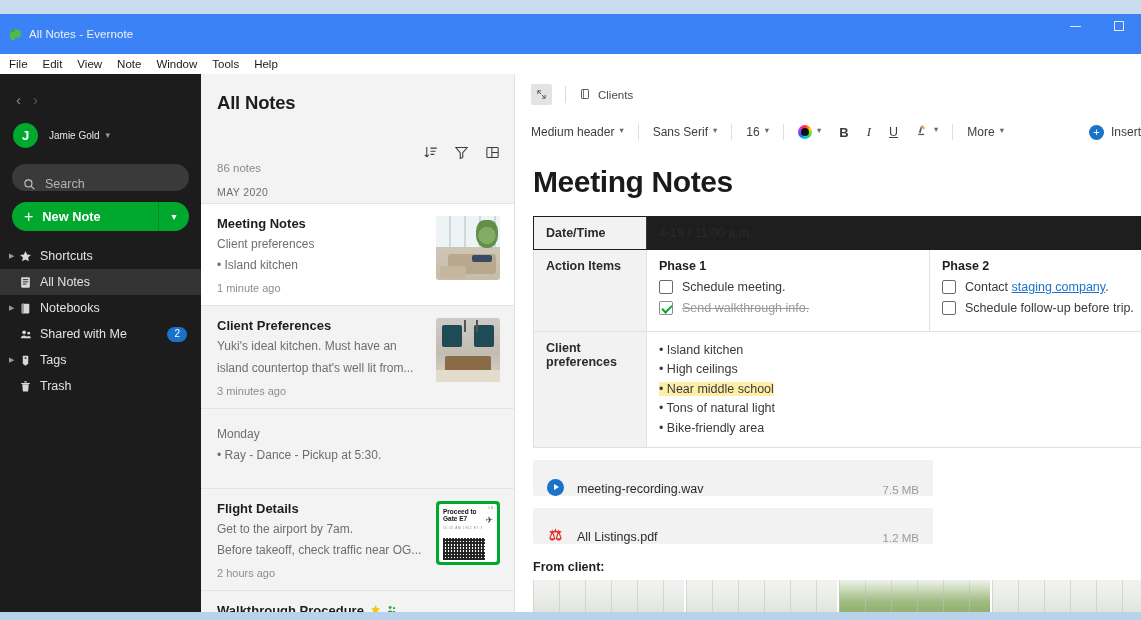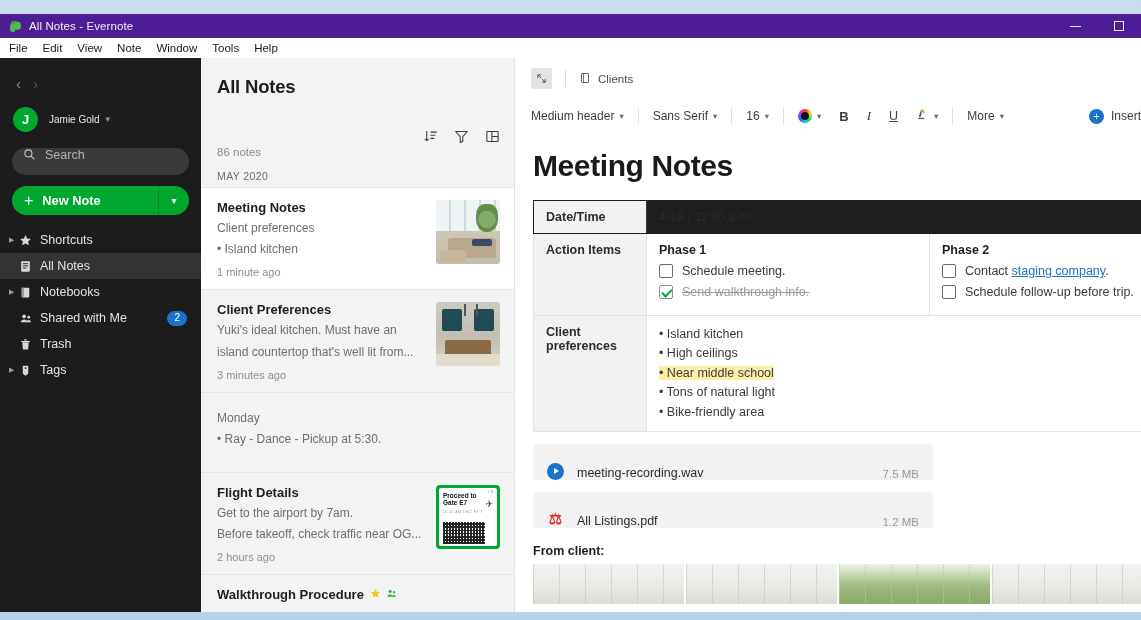--- a/index.html
+++ b/index.html
@@ -6,21 +6,21 @@
   html, body {
     width: 1141px; height: 620px;
     overflow: hidden;
     font-family: "Liberation Sans", sans-serif;
     background: #cfe0f2;
   }
   .desktop { position: relative; width: 1141px; height: 620px; background: linear-gradient(180deg,#c9dcf0 0%,#b9d2ec 100%); }
   .window { position: absolute; left: 0; top: 14px; width: 1141px; height: 598px; background: #fff; overflow: hidden; }
 
   
-  .titlebar { height: 24px; background: #4c1d95; display: flex; align-items: center; padding-left: 9px; position: relative; }
+  .titlebar { height: 40px; background: #3b82f6; display: flex; align-items: center; padding-left: 9px; position: relative; }
   .app-logo { width: 13px; height: 13px; margin-right: 7px; position: relative; flex: none; }
   .app-logo svg { display:block; }
   .titlebar-text { color: #f0f0f0; font-size: 11.5px; letter-spacing: .1px; }
   .winbtns { position: absolute; right: 0; top: 0; height: 24px; display: flex; }
   .winbtn { width: 44px; height: 24px; display: flex; align-items: center; justify-content: center; color: #e8e8e8; font-size: 11px; }
   .winbtn .dash { width: 11px; height: 1px; background: #e8e8e8; display: block; }
   .winbtn .sq { width: 10px; height: 10px; border: 1px solid #e8e8e8; display: block; }
 
   
   .menubar { height: 20px; background: #fff; display: flex; align-items: center; padding-left: 9px; border-bottom: 1px solid #fff; }
@@ -31,21 +31,21 @@
 
   
   .sidebar { width: 201px; background: #1c1c1c; flex: none; position: relative; padding-top: 10px; }
   .navarrows { display: flex; gap: 12px; padding: 4px 0 0 16px; height: 26px; align-items: center; }
   .navarrow { color: #8e8e8e; font-size: 15px; line-height: 1; }
   .navarrow.dim { color: #5a5a5a; }
   .account { display: flex; align-items: center; padding: 8px 0 0 13px; height: 42px; }
   .avatar { width: 25px; height: 25px; border-radius: 50%; background: #00a82d; color: #fff; font-size: 13px; font-weight: bold; display: flex; align-items: center; justify-content: center; flex: none; }
   .account-name { color: #e6e6e6; font-size: 10px; margin-left: 11px; }
   .account-caret { color: #9a9a9a; font-size: 9px; margin-left: 6px; }
-  .search { margin: 12px 12px 0 12px; height: 27px; background: #3a3a3a; border-radius: 14px; display: flex; align-items: flex-start; padding: 0 11px; }
+  .search { margin: 12px 12px 0 12px; height: 27px; background: #3a3a3a; border-radius: 14px; display: flex; align-items: flex-end; padding: 0 11px; }
   .search-ph { color: #b4b4b4; font-size: 12.5px; margin-left: 9px; }
   .newnote { margin: 11px 12px 0 12px; height: 29px; background: #00a82d; border-radius: 15px; display: flex; align-items: center; overflow: hidden; position: relative; }
   .newnote-main { flex: 1; display: flex; align-items: center; padding-left: 12px; height: 100%; }
   .newnote-plus { color: #fff; font-size: 16px; font-weight: 300; line-height: 1; }
   .newnote-label { color: #fff; font-size: 12.8px; font-weight: bold; margin-left: 9px; }
   .newnote-drop { width: 31px; height: 100%; display: flex; align-items: center; justify-content: center; border-left: 1px solid rgba(0,0,0,.16); }
   .newnote-drop span { color: #fff; font-size: 10px; }
   .navlist { margin-top: 12px; }
   .navrow { height: 26px; display: flex; align-items: center; padding-left: 9px; position: relative; }
   .navrow.active { background: #333333; }
@@ -103,21 +103,21 @@
   
   .editor { flex: 1; background: #fff; min-width: 0; position: relative; }
   .ed-top { height: 41px; display: flex; align-items: center; padding: 0 0 0 16px; }
   .expand-btn { width: 21px; height: 21px; background: #e3e3e3; border-radius: 2px; display:flex; align-items:center; justify-content:center; color:#4a4a4a; font-size:11px; }
   .vdiv { width: 1px; height: 17px; background: #dcdcdc; margin: 0 13px; }
   .nb-chip { display: flex; align-items: center; gap: 7px; font-size: 11.5px; color: #4a4a4a; }
   .ed-top-right { margin-left: auto; display: flex; align-items: center; gap: 11px; padding-right: 0; }
   .onlyyou { font-size: 12px; color: #8d8d8d; }
   .share-btn { background: #00a82d; color: #fff; font-size: 12.5px; font-weight: bold; padding: 7px 14px; border-radius: 3px; white-space: nowrap; }
   .ed-toolbar { height: 34px; display: flex; align-items: center; padding-left: 16px; gap: 0; }
-  .tb-item { font-size: 12px; color: #3d3d3d; display: flex; align-items: center; gap: 5px; padding: 0 9px; white-space: nowrap; }
+  .tb-item { font-size: 12px; color: #3d3d3d; display: flex; align-items: flex-start; gap: 5px; padding: 0 9px; white-space: nowrap; }
   .tb-item:first-child { padding-left: 0; }
   .tb-sep { width: 1px; height: 16px; background: #e0e0e0; margin: 0 5px; }
   .caret { font-size: 8.5px; color: #6a6a6a; }
   .colorwheel { width: 14px; height: 14px; border-radius: 50%;
     background: conic-gradient(#ff2d2d,#ffd400,#3ddc3d,#00c8ff,#3a52ff,#c13aff,#ff2d2d);
     position: relative; }
   .colorwheel::after { content:""; position:absolute; inset:3px; background:#111; border-radius:50%; }
   .tb-b { font-weight: bold; font-size: 13px; }
   .tb-i { font-style: italic; font-size: 13px; font-family: "Liberation Serif", serif; }
   .tb-u { font-size: 12.5px; text-decoration: underline; }
@@ -260,39 +260,39 @@
                   <circle cx="8.5" cy="8" r="3.4" fill="#d8d8d8"></circle>
                   <path d="M2.5 19c0-3.3 2.7-5.2 6-5.2s6 1.9 6 5.2z" fill="#d8d8d8"></path>
                   <circle cx="17" cy="9.5" r="2.6" fill="#d8d8d8"></circle>
                   <path d="M13 19c0-2.6 1.9-4.2 4-4.2s4 1.6 4 4.2z" fill="#d8d8d8"></path>
                 </svg>
               </span>
           <span class="nlabel">Shared with Me</span>
           <span class="badge">2</span>
         </div>
         <div class="navrow">
+          <span class="tri">▶</span>
+          <span class="nicon">
+                <svg width="13" height="13" viewBox="0 0 24 24">
+                  <path d="M7 3h10v15l-5 3.5L7 18z" fill="#d8d8d8"></path>
+                  <circle cx="12" cy="7.5" r="1.7" fill="#1c1c1c"></circle>
+                </svg>
+              </span>
+          <span class="nlabel">Tags</span>
+        </div>
+        <div class="navrow">
           <span class="tri"></span>
           <span class="nicon">
                 <svg width="13" height="13" viewBox="0 0 24 24">
                   <rect x="4" y="5.5" width="16" height="2" fill="#d8d8d8"></rect>
                   <rect x="9.5" y="2.5" width="5" height="2" fill="#d8d8d8"></rect>
                   <path d="M6 8h12l-1.2 13H7.2z" fill="#d8d8d8"></path>
                 </svg>
               </span>
           <span class="nlabel">Trash</span>
-        </div>
-        <div class="navrow">
-          <span class="tri">▶</span>
-          <span class="nicon">
-                <svg width="13" height="13" viewBox="0 0 24 24">
-                  <path d="M7 3h10v15l-5 3.5L7 18z" fill="#d8d8d8"></path>
-                  <circle cx="12" cy="7.5" r="1.7" fill="#1c1c1c"></circle>
-                </svg>
-              </span>
-          <span class="nlabel">Tags</span>
         </div>
       </div>
     </div>
 
     <div class="notelist">
       <div class="nl-title">All Notes</div>
       <div class="nl-sub">
         <span class="nl-count">86 notes</span>
         <span class="nl-icons">
           <span><svg width="15" height="15" viewBox="0 0 24 24">

